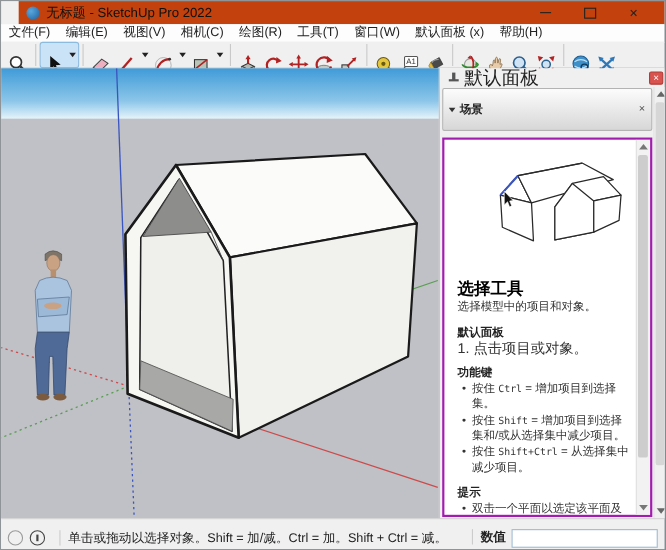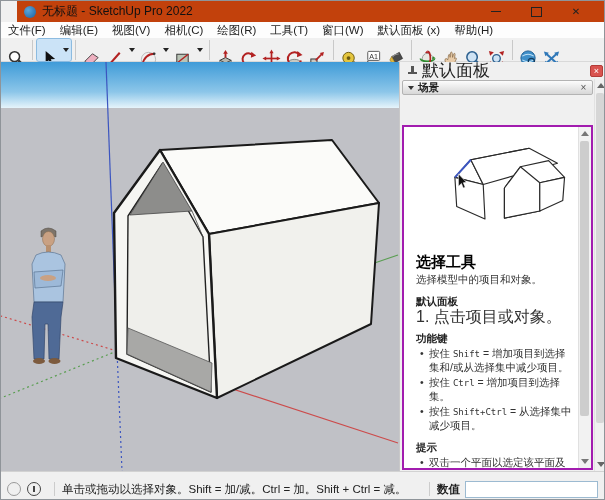--- a/index.html
+++ b/index.html
@@ -30,58 +30,58 @@
   
   #panel{position:absolute;left:398px;top:61px;width:207px;height:409px;background:#f0f0f0;border-left:1px solid #c8c8c8;box-sizing:border-box;}
   #panelheader{height:17px;display:flex;align-items:center;padding:0 3px 0 7px;}
   #paneltitle{font-size:17px;color:#222;flex:1;}
   #pinicon{width:11px;height:11px;margin-right:4px;position:relative;}
   #pinicon::before{content:"";position:absolute;left:4px;top:1px;width:3px;height:7px;background:#555;}
   #pinicon::after{content:"";position:absolute;left:1px;top:7px;width:9px;height:2px;background:#555;}
   #panelclose{width:13px;height:12px;background:#d9534f;border:1px solid #b23c38;color:#fff;font-size:9px;line-height:10px;text-align:center;border-radius:2px;padding:0;}
   #panelclose::before{content:"\00d7";}
   #panelbody{position:absolute;left:0;top:17px;right:11px;bottom:0;}
-  .pbar{height:13px;margin:1px 2px 0 2px;background:linear-gradient(#fcfcfc,#d7d7d7);border:1px solid #b3b3b3;border-radius:2px;display:flex;align-items:center;padding:0 3px;}
+  .pbar{height:13px;margin:1px 2px 0 2px;background:linear-gradient(#fcfcfc,#d7d7d7);border:1px solid #b3b3b3;border-radius:2px;display:flex;align-items:center;padding:12px 3px;}
   .pbar .tri{width:0;height:0;border-left:3.5px solid transparent;border-right:3.5px solid transparent;border-top:4.5px solid #333;margin:0 4px 0 2px;}
   .pbar .plabel{flex:1;font-size:10.5px;font-weight:bold;color:#222;}
   .pbar .pclose{width:11px;font-size:10px;color:#555;text-align:center;}
   .pbar .pclose::before{content:"\00d7";}
   #instructor{position:absolute;left:2px;top:46px;right:2px;bottom:1px;background:#fff;border:2px solid #a21caf;overflow:hidden;}
   #instr-scroll{position:absolute;right:0;top:0;bottom:0;width:12px;background:#f2f2f2;border-left:1px solid #e0e0e0;}
   #instr-scroll .sarrow{position:absolute;left:2px;width:0;height:0;border-left:4px solid transparent;border-right:4px solid transparent;}
   #instr-scroll .up{top:4px;border-bottom:5px solid #777;}
   #instr-scroll .down{bottom:4px;border-top:5px solid #777;}
   #instr-thumb{position:absolute;left:1px;top:14px;width:9px;height:275px;background:#cdcdcd;border-radius:2px;}
   #instr-content{position:absolute;left:0;top:0;right:13px;bottom:0;padding:4px 4px 0 12px;}
   #illustration{display:block;margin:2px auto 0 auto;}
   #instr-title{font-size:15px;font-weight:bold;color:#000;margin:2px 0 1px 0;}
   .itext{font-size:10.5px;color:#333;line-height:13px;}
   .ihead{font-size:10.5px;font-weight:bold;color:#222;margin:9px 0 1px 0;}
   ul.ilist{margin:0;padding:0 0 0 13px;list-style:none;}
   ul.ilist li{position:relative;font-size:10.5px;color:#333;line-height:13px;margin:0 0 2px 0;}
   ul.ilist li::before{content:"\2022";position:absolute;left:-9px;}
   ol.isteps{margin:0;padding:0;list-style:none;}
-  ol.isteps li{font-size:16px;color:#333;line-height:13px;}
+  ol.isteps li{font-size:13px;color:#333;line-height:13px;}
   .key{font-family:"DejaVu Sans Mono",monospace;font-size:9px;}
   
   #panel-scroll{position:absolute;right:0;top:17px;bottom:0;width:11px;background:#f0f0f0;border-left:1px solid #e2e2e2;}
   #panel-scroll .sarrow{position:absolute;left:1.5px;width:0;height:0;border-left:4px solid transparent;border-right:4px solid transparent;}
   #panel-scroll .up{top:4px;border-bottom:5px solid #666;}
   #panel-scroll .down{bottom:4px;border-top:5px solid #666;}
   #panel-thumb{position:absolute;left:1px;top:14px;width:8px;height:330px;background:#d6d6d6;border-radius:2px;}
   
   #statusbar{position:absolute;left:0;top:470px;width:100%;height:28px;background:#f0f0f0;border-top:1px solid #d2d2d2;display:flex;align-items:center;padding:17px 6px;box-sizing:border-box;}
   .sicon{width:14px;height:14px;border-radius:50%;border:1.5px solid #9a9a9a;box-sizing:border-box;margin-right:6px;position:relative;}
   .sicon.dark{border-color:#444;}
   .sicon.dark::before{content:"";position:absolute;left:5px;top:3px;width:1.5px;height:6px;background:#444;}
   .sdiv{width:1px;height:14px;background:#cccccc;margin:0 7px;}
   #hint{font-size:11.5px;color:#222;white-space:nowrap;}
   #measure-label{font-size:11.5px;color:#222;font-weight:bold;margin-right:5px;white-space:nowrap;}
   #measure-input{width:125px;height:15px;border:1px solid #9cbad1;background:#fff;font-size:11px;padding:0 3px;}
-  #status-right{margin-left:auto;display:flex;align-items:center;}
+  #status-right{margin-left:auto;display:flex;}
 </style>
 </head>
 <body>
 
 <div id="window">
 
   <div id="titlebar">
     <div id="appicon"></div>
     <div id="title">无标题 - SketchUp Pro 2022</div>
     <div id="wincontrols">
@@ -392,22 +392,22 @@
             <path d="M48,42 L48,56 L51.4,52.8 L53.4,58 L55.6,57 L53.5,52 L57,51.6 Z" fill="#111" stroke="#fff" stroke-width="0.6"></path>
           </svg>
           <div id="instr-title">选择工具</div>
           <div class="itext">选择模型中的项目和对象。</div>
           <div class="ihead">默认面板</div>
           <ol class="isteps" id="steps">
               <li>1. 点击项目或对象。</li>
             </ol>
           <div class="ihead">功能键</div>
           <ul class="ilist" id="modifiers">
+              <li><span>按住 </span><span class="key">Ctrl</span><span> = 增加项目到选择集。</span></li>
               <li><span>按住 </span><span class="key">Shift</span><span> = 增加项目到选择集和/或从选择集中减少项目。</span></li>
-              <li><span>按住 </span><span class="key">Ctrl</span><span> = 增加项目到选择集。</span></li>
               <li><span>按住 </span><span class="key">Shift+Ctrl</span><span> = 从选择集中减少项目。</span></li>
             </ul>
           <div class="ihead">提示</div>
           <ul class="ilist" id="tips">
               <li>双击一个平面以选定该平面及其所有边线。</li>
             </ul>
         </div>
         <div id="instr-scroll">
           <span class="sarrow up"></span>
           <div id="instr-thumb"></div>

